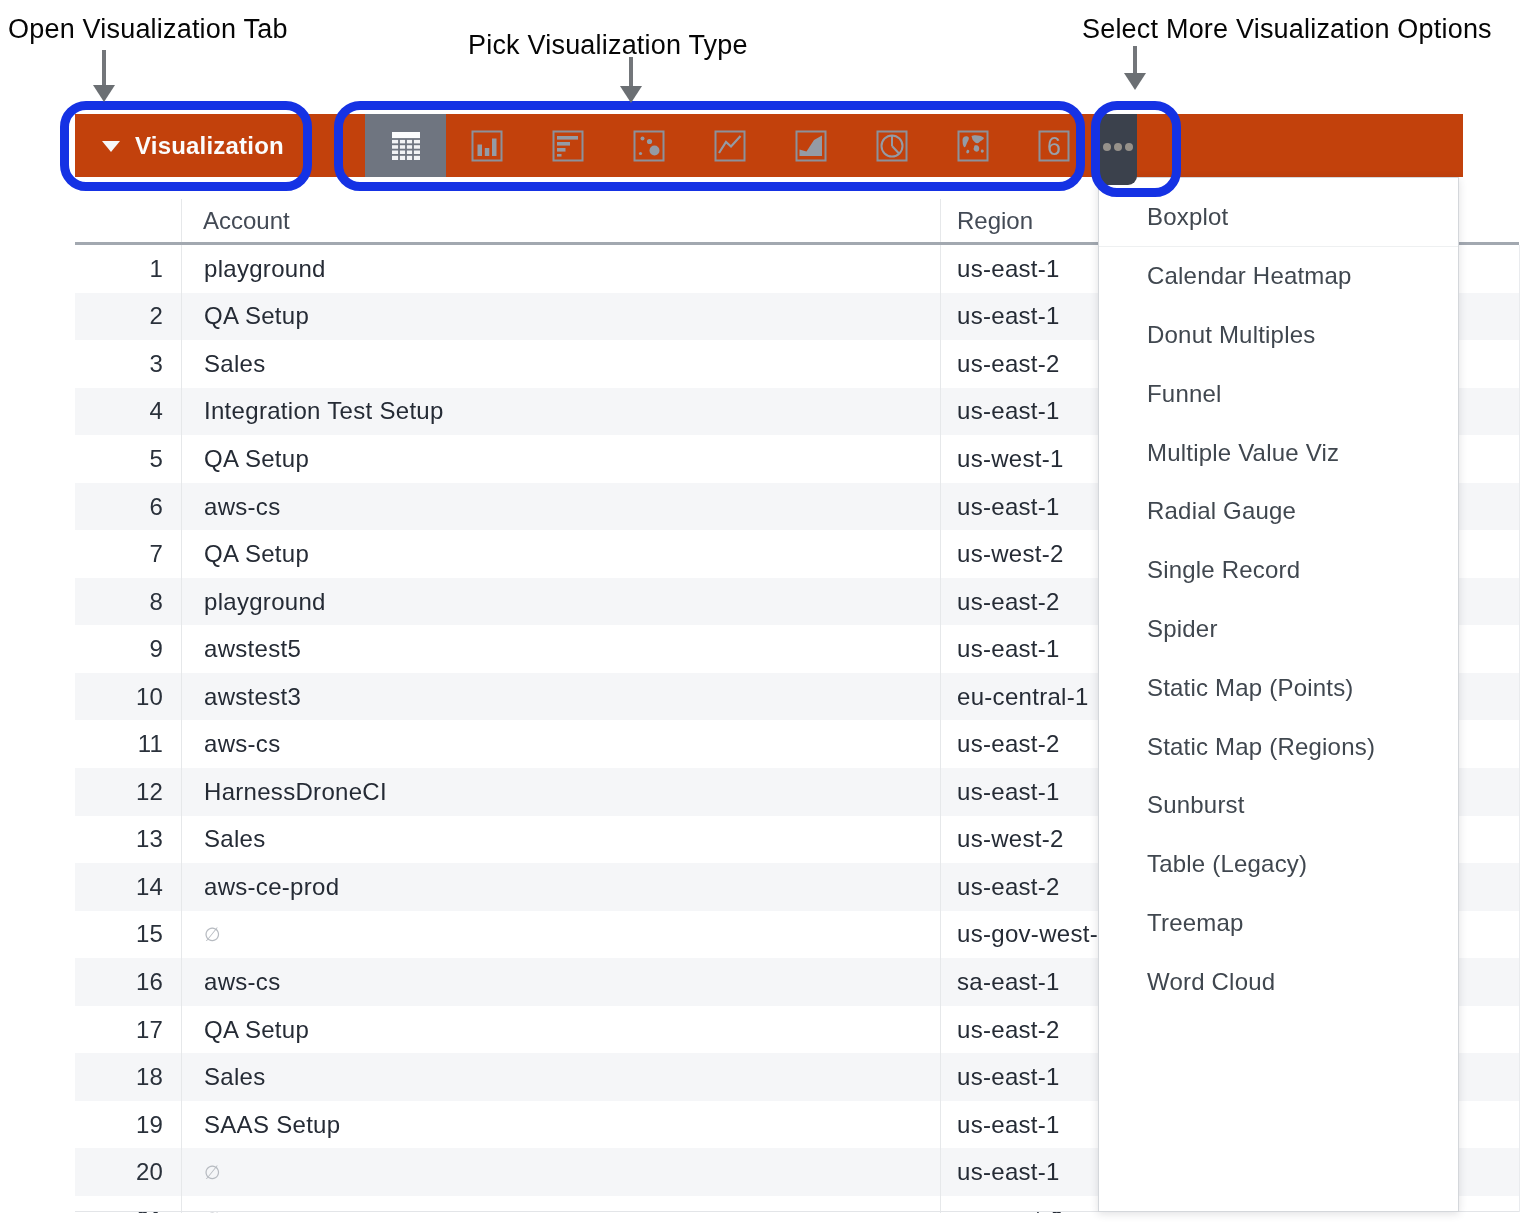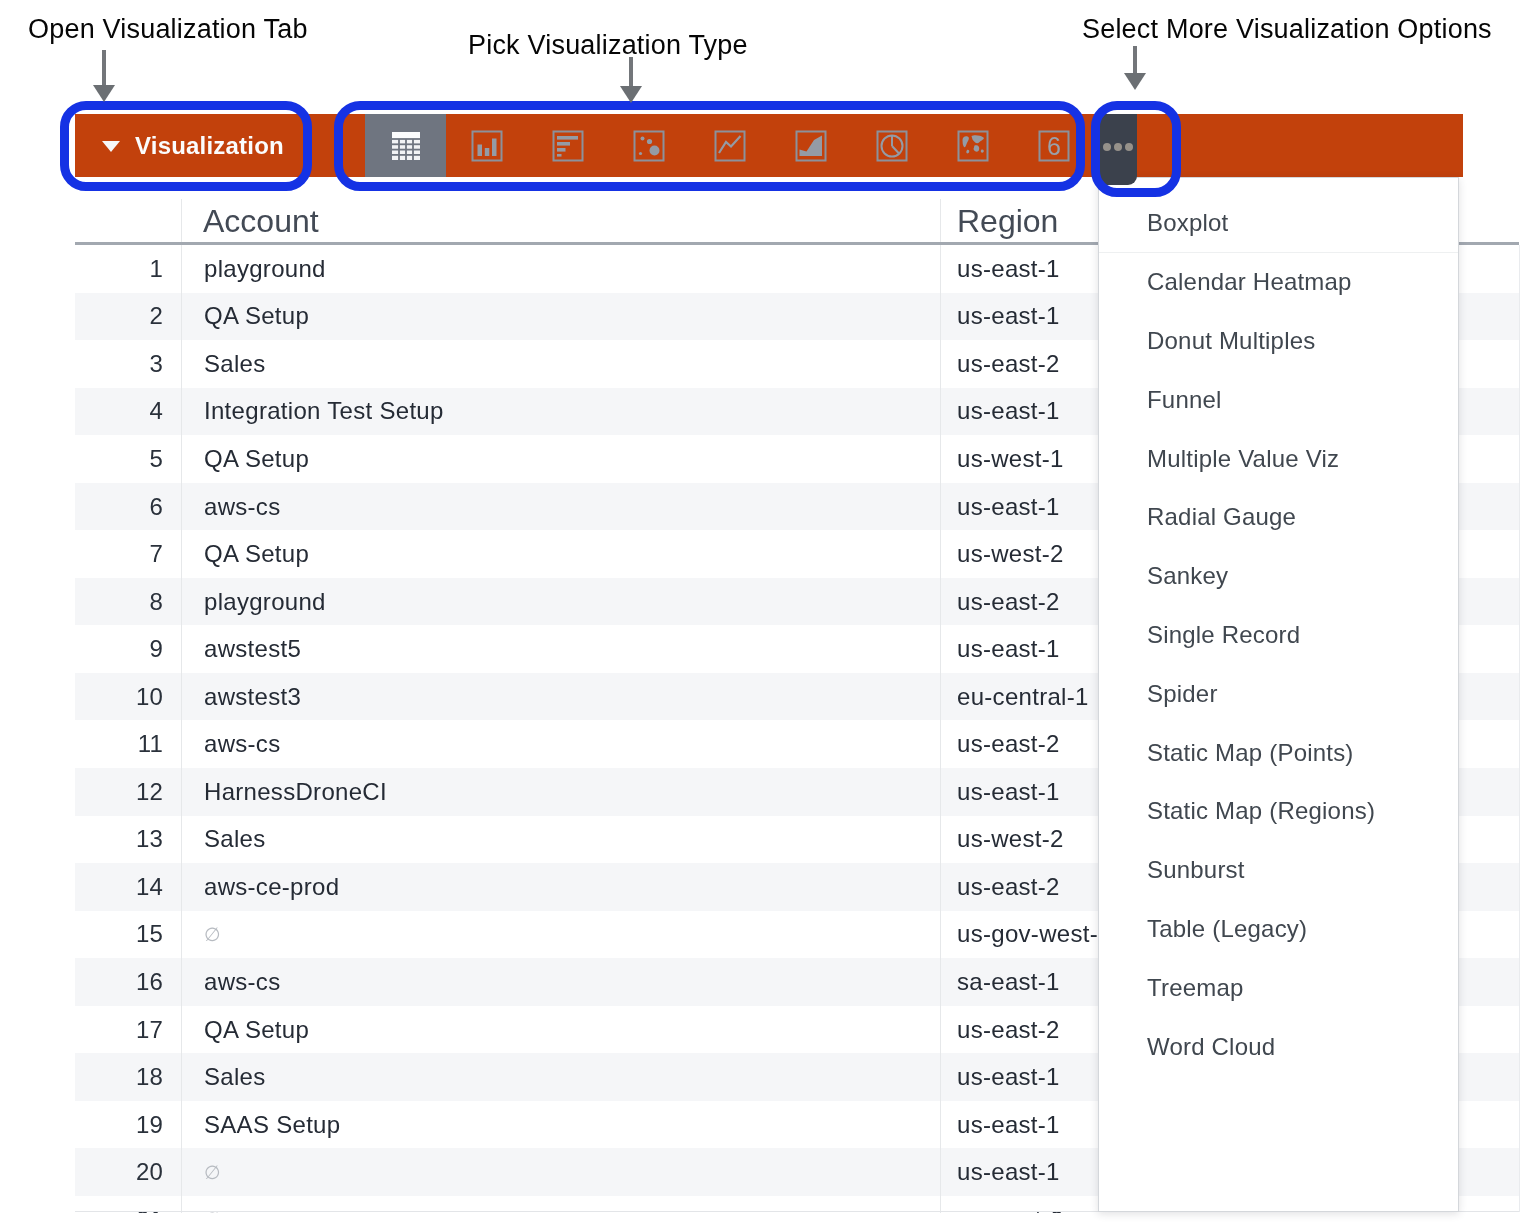--- a/index.html
+++ b/index.html
@@ -24,47 +24,47 @@
                    color:#fbfcfd; font-size:24px; font-weight:bold; letter-spacing:0.2px; }
   .slots { position:absolute; left:290px; top:0; height:63px; display:flex; }
   .slot { width:81px; height:63px; display:flex; align-items:center; justify-content:center; cursor:pointer; }
   .slot.sel { background:#6f7580; }
   .more-btn { position:absolute; left:1097px; top:114px; width:40px; height:71px; background:#3b414c;
               border-radius:0 0 9px 9px; z-index:30; cursor:pointer; }
   .more-btn .dot { position:absolute; top:29px; width:8px; height:8px; border-radius:50%; background:#96918a; }
   .more-btn .d1{left:6px;} .more-btn .d2{left:17px;} .more-btn .d3{left:28px;}
 
   
-  .th-label { position:absolute; top:199px; height:44px; line-height:44px; font-size:32px; color:#434a55; z-index:5; }
+  .th-label { position:absolute; top:199px; height:44px; line-height:44px; font-size:24px; color:#434a55; z-index:5; }
   .hdr-border { position:absolute; left:75px; top:242px; width:1444px; height:3px; background:#a2a8b0; z-index:5; }
   .vsep { position:absolute; top:199px; width:1px; height:1014px; background:#e6e8ea; z-index:4; }
   .right-border { position:absolute; left:1519px; top:245px; width:1px; height:967px; background:#e9ebee; z-index:4; }
   .bottom-line { position:absolute; left:75px; top:1211px; width:1444px; height:1px; background:#e3e5e8; z-index:4; }
   .rows-viewport { position:absolute; left:75px; top:245px; width:1444px; height:968px; overflow:hidden; z-index:3; }
   .trow { display:flex; width:1444px; height:47.55px; align-items:center; background:#ffffff; }
   .trow:nth-child(even) { background:#f5f6f8; }
   .c-num { width:106px; text-align:right; padding-right:18px; font-size:24px; color:#2a313b; letter-spacing:0.2px; }
   .c-acc { width:759px; padding-left:23px; font-size:24px; color:#252b35; letter-spacing:0.3px;
            white-space:nowrap; overflow:hidden; }
   .c-reg { width:579px; padding-left:17px; font-size:24px; color:#252b35; letter-spacing:0.3px; white-space:nowrap; }
   .nullv { font-size:19px; color:#b7bbc1; }
 
   
   .menu { position:absolute; left:1098px; top:177px; width:361px; height:1035px; background:#ffffff;
-          border:1px solid #d4d7db; box-shadow:0 2px 8px rgba(40,45,60,0.14); z-index:20; padding-top:16px; }
+          border:1px solid #d4d7db; box-shadow:0 2px 8px rgba(40,45,60,0.14); z-index:20; padding-top:10px; }
   .menu-item { height:58.8px; display:flex; align-items:center; padding-left:48px;
                font-size:24px; color:#40474f; letter-spacing:0.2px; cursor:pointer; }
   .menu-item:first-child { border-bottom:1px solid #eef0f1; }
 
   svg { display:block; }
 </style>
 </head>
 <body>
 
-<div class="callout" style="left:28px;">Open Visualization Tab</div>
+<div class="callout" style="left:8px;">Open Visualization Tab</div>
 <div class="callout" style="left:468px;margin-top:16px;">Pick Visualization Type</div>
 <div class="callout" style="left:1082px;">Select More Visualization Options</div>
 
 <div class="arrow-line" style="left:102px; top:50px;  height:36px;"></div>
 <div class="arrow-head" style="left:93px;  top:85px;"></div>
 <div class="arrow-line" style="left:629px; top:57px;  height:30px;"></div>
 <div class="arrow-head" style="left:620px; top:86px;"></div>
 <div class="arrow-line" style="left:1133px; top:46px; height:28px;"></div>
 <div class="arrow-head" style="left:1124px; top:73px;"></div>
 
@@ -327,23 +327,20 @@
   </div>
 
   <div class="menu-item">
     <span>Multiple Value Viz</span>
   </div>
 
   <div class="menu-item">
     <span>Radial Gauge</span>
   </div>
 
-  <div class="menu-item">
-    <span>Sankey</span>
-  </div>
 
   <div class="menu-item">
     <span>Single Record</span>
   </div>
 
   <div class="menu-item">
     <span>Spider</span>
   </div>
 
   <div class="menu-item">

